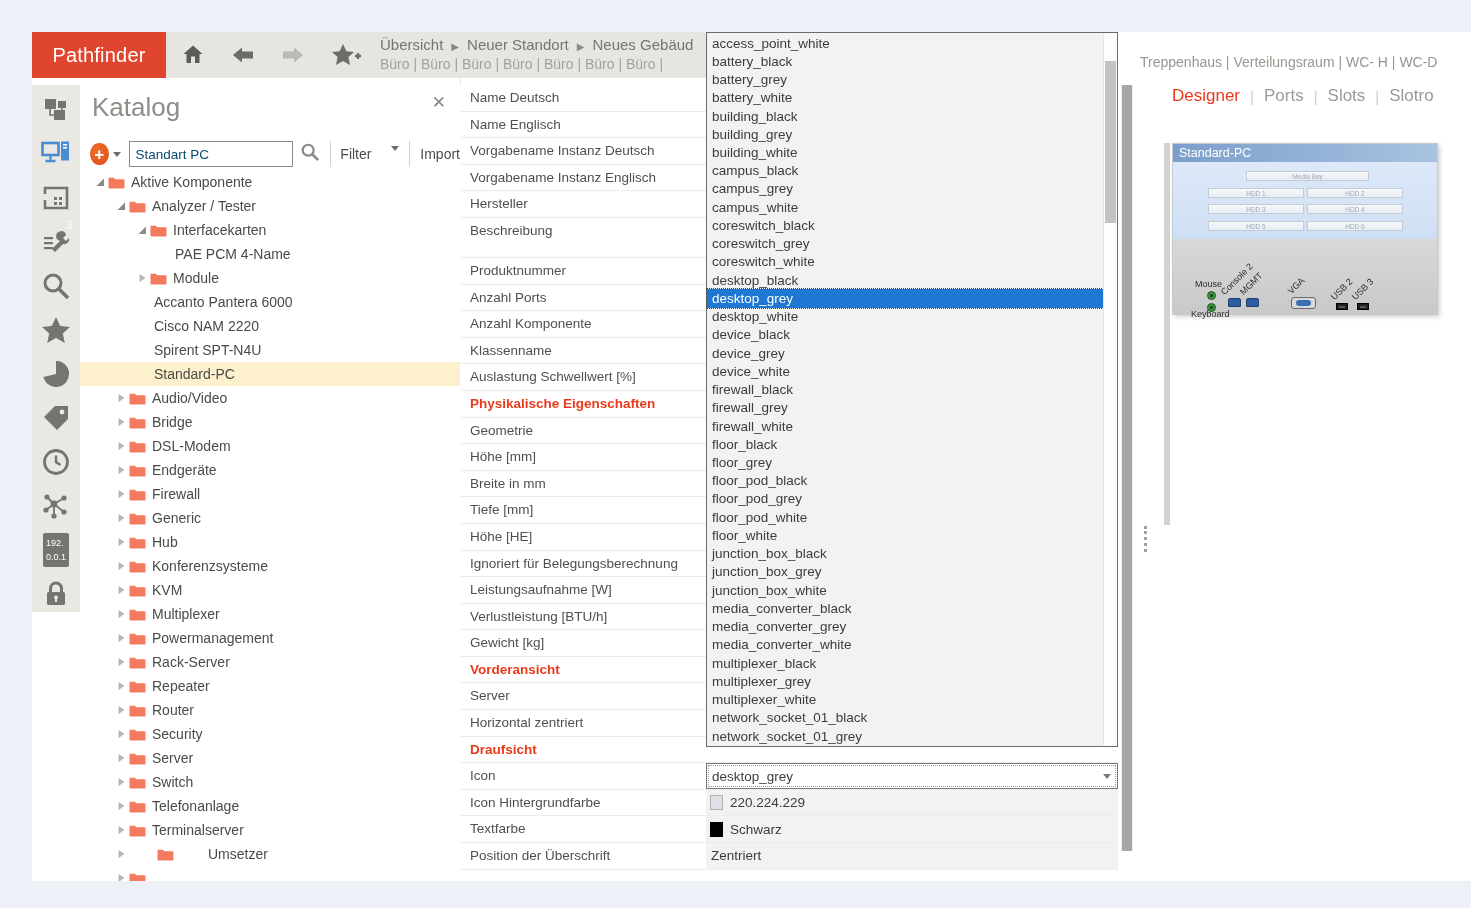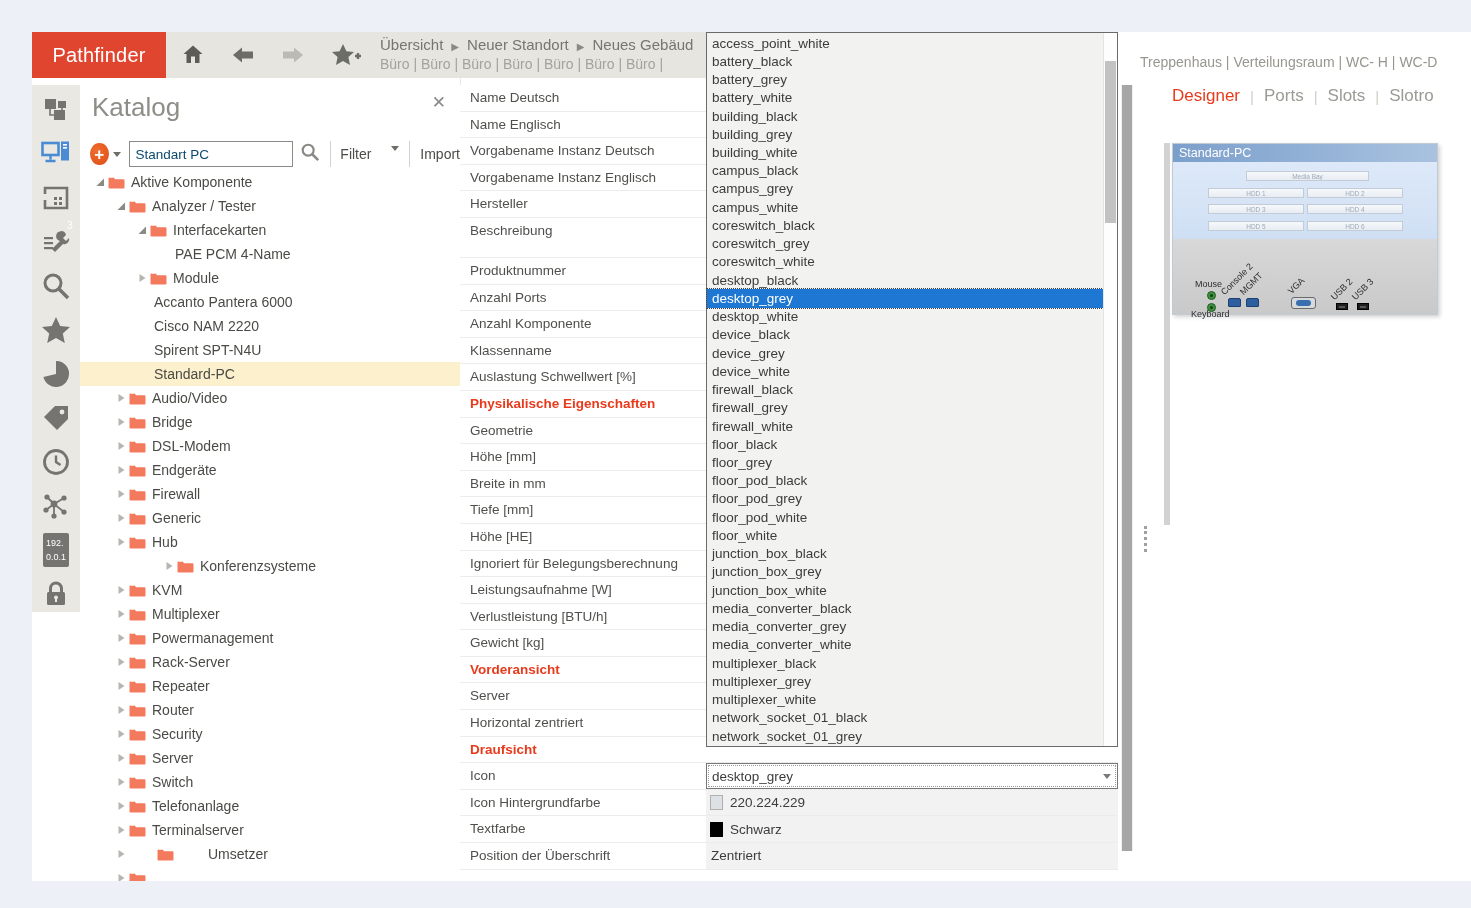--- a/index.html
+++ b/index.html
@@ -408,21 +408,21 @@
             </svg>
           </span>
           <span style="display: flex;">
             <svg class="foldersvg" width="17" height="13" viewBox="0 0 17 13">
               <path d="M0.5 2.5 a1 1 0 0 1 1-1 h4.2 l1.4 1.8 h8.4 a1 1 0 0 1 1 1 v7.2 a1 1 0 0 1 -1 1 h-14 a1 1 0 0 1 -1-1 z" fill="#f47a5e"></path>
               <rect x="1.8" y="1" width="3.4" height="1" fill="#fff" opacity=".55"></rect>
             </svg>
           </span>
           <span>Hub</span>
         </div>
-        <div class="trow" style="padding-left: 33px; margin-left: 48px;">
+        <div class="trow" style="padding-left: 33px;">
           <span class="arrowbox">
             <svg width="10" height="10" viewBox="0 0 10 10">
               <polygon points="2.5,1 8.5,5 2.5,9" fill="#b7b5b0"></polygon>
             </svg>
           </span>
           <span style="display: flex;">
             <svg class="foldersvg" width="17" height="13" viewBox="0 0 17 13">
               <path d="M0.5 2.5 a1 1 0 0 1 1-1 h4.2 l1.4 1.8 h8.4 a1 1 0 0 1 1 1 v7.2 a1 1 0 0 1 -1 1 h-14 a1 1 0 0 1 -1-1 z" fill="#f47a5e"></path>
               <rect x="1.8" y="1" width="3.4" height="1" fill="#fff" opacity=".55"></rect>
             </svg>

